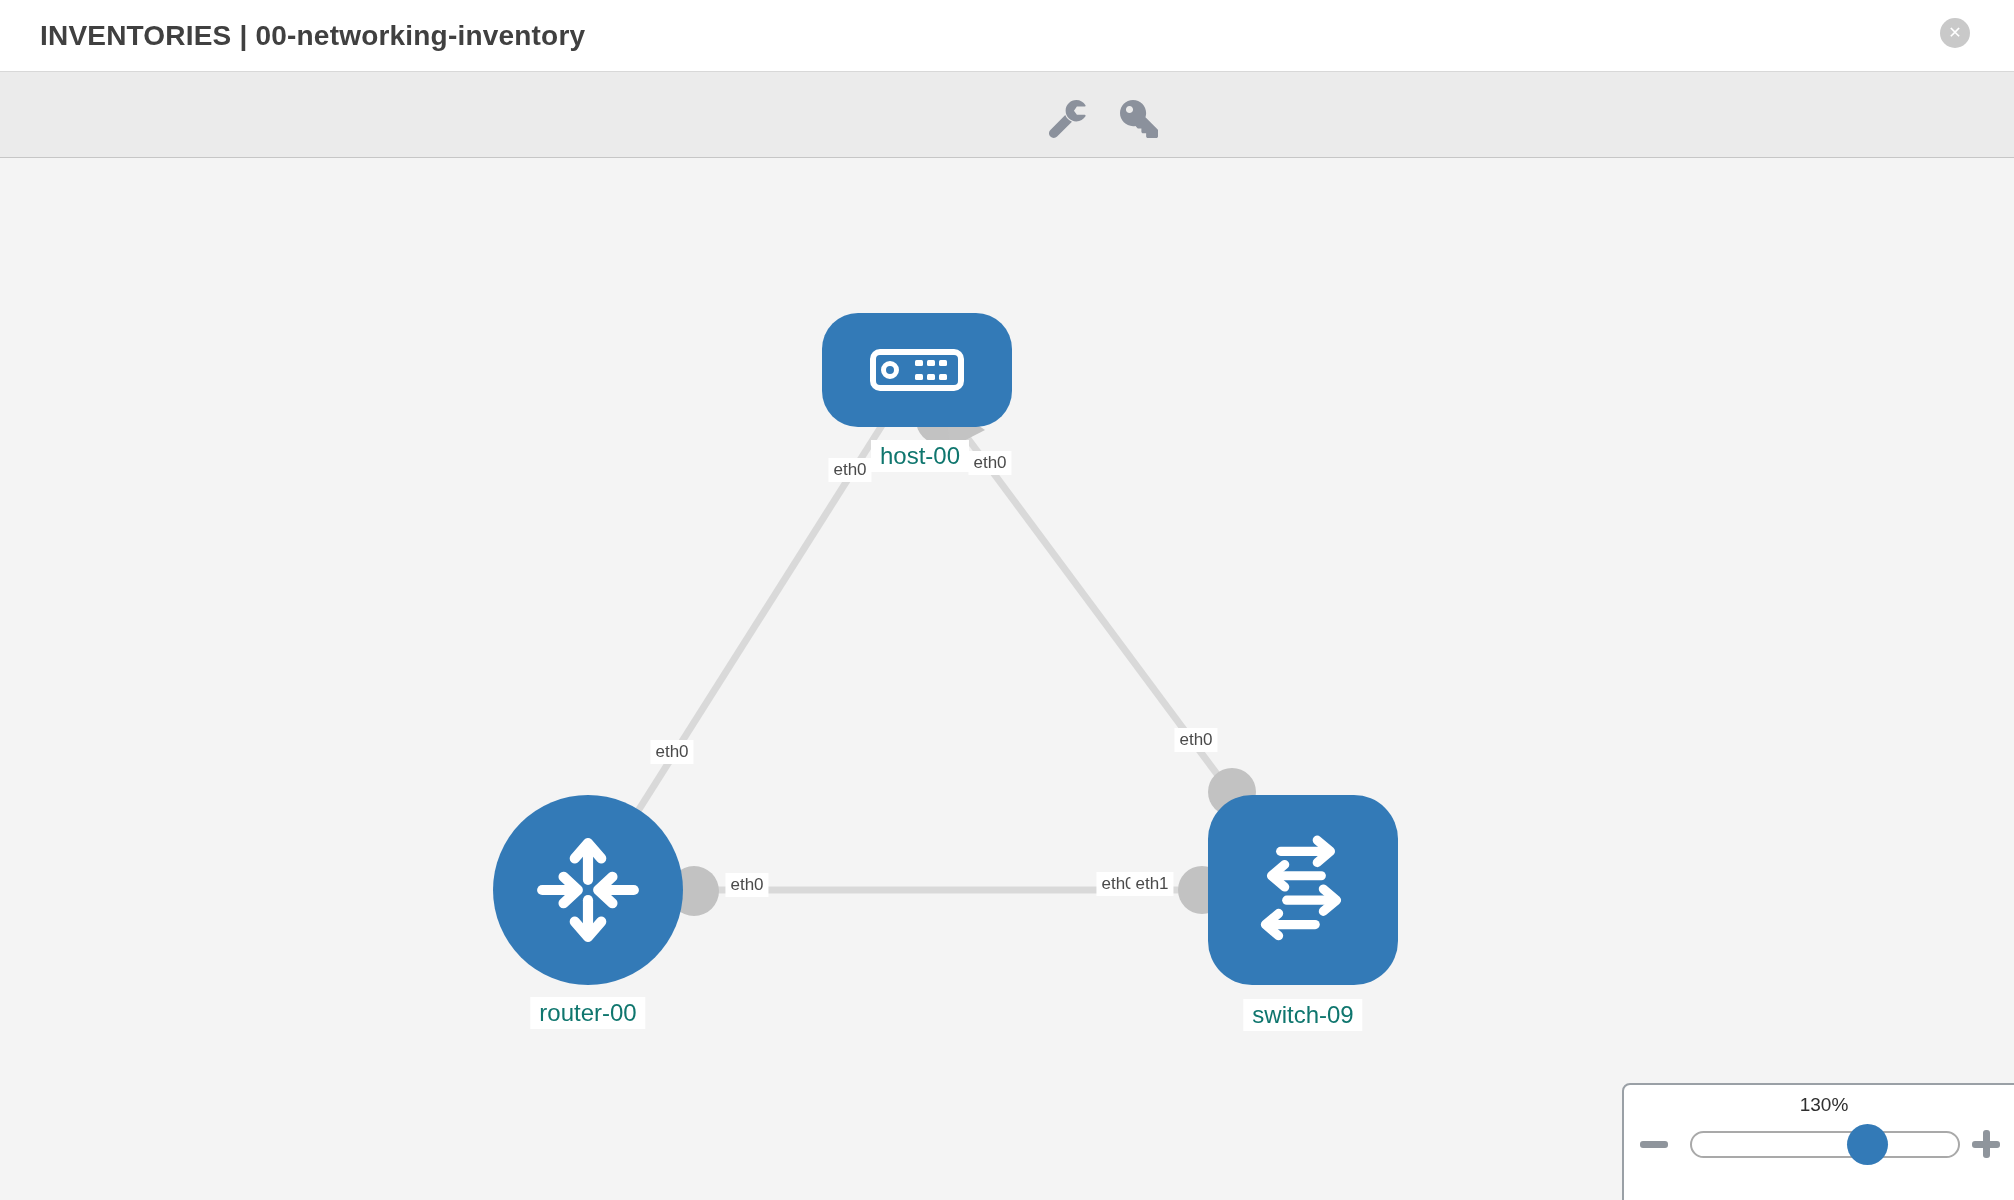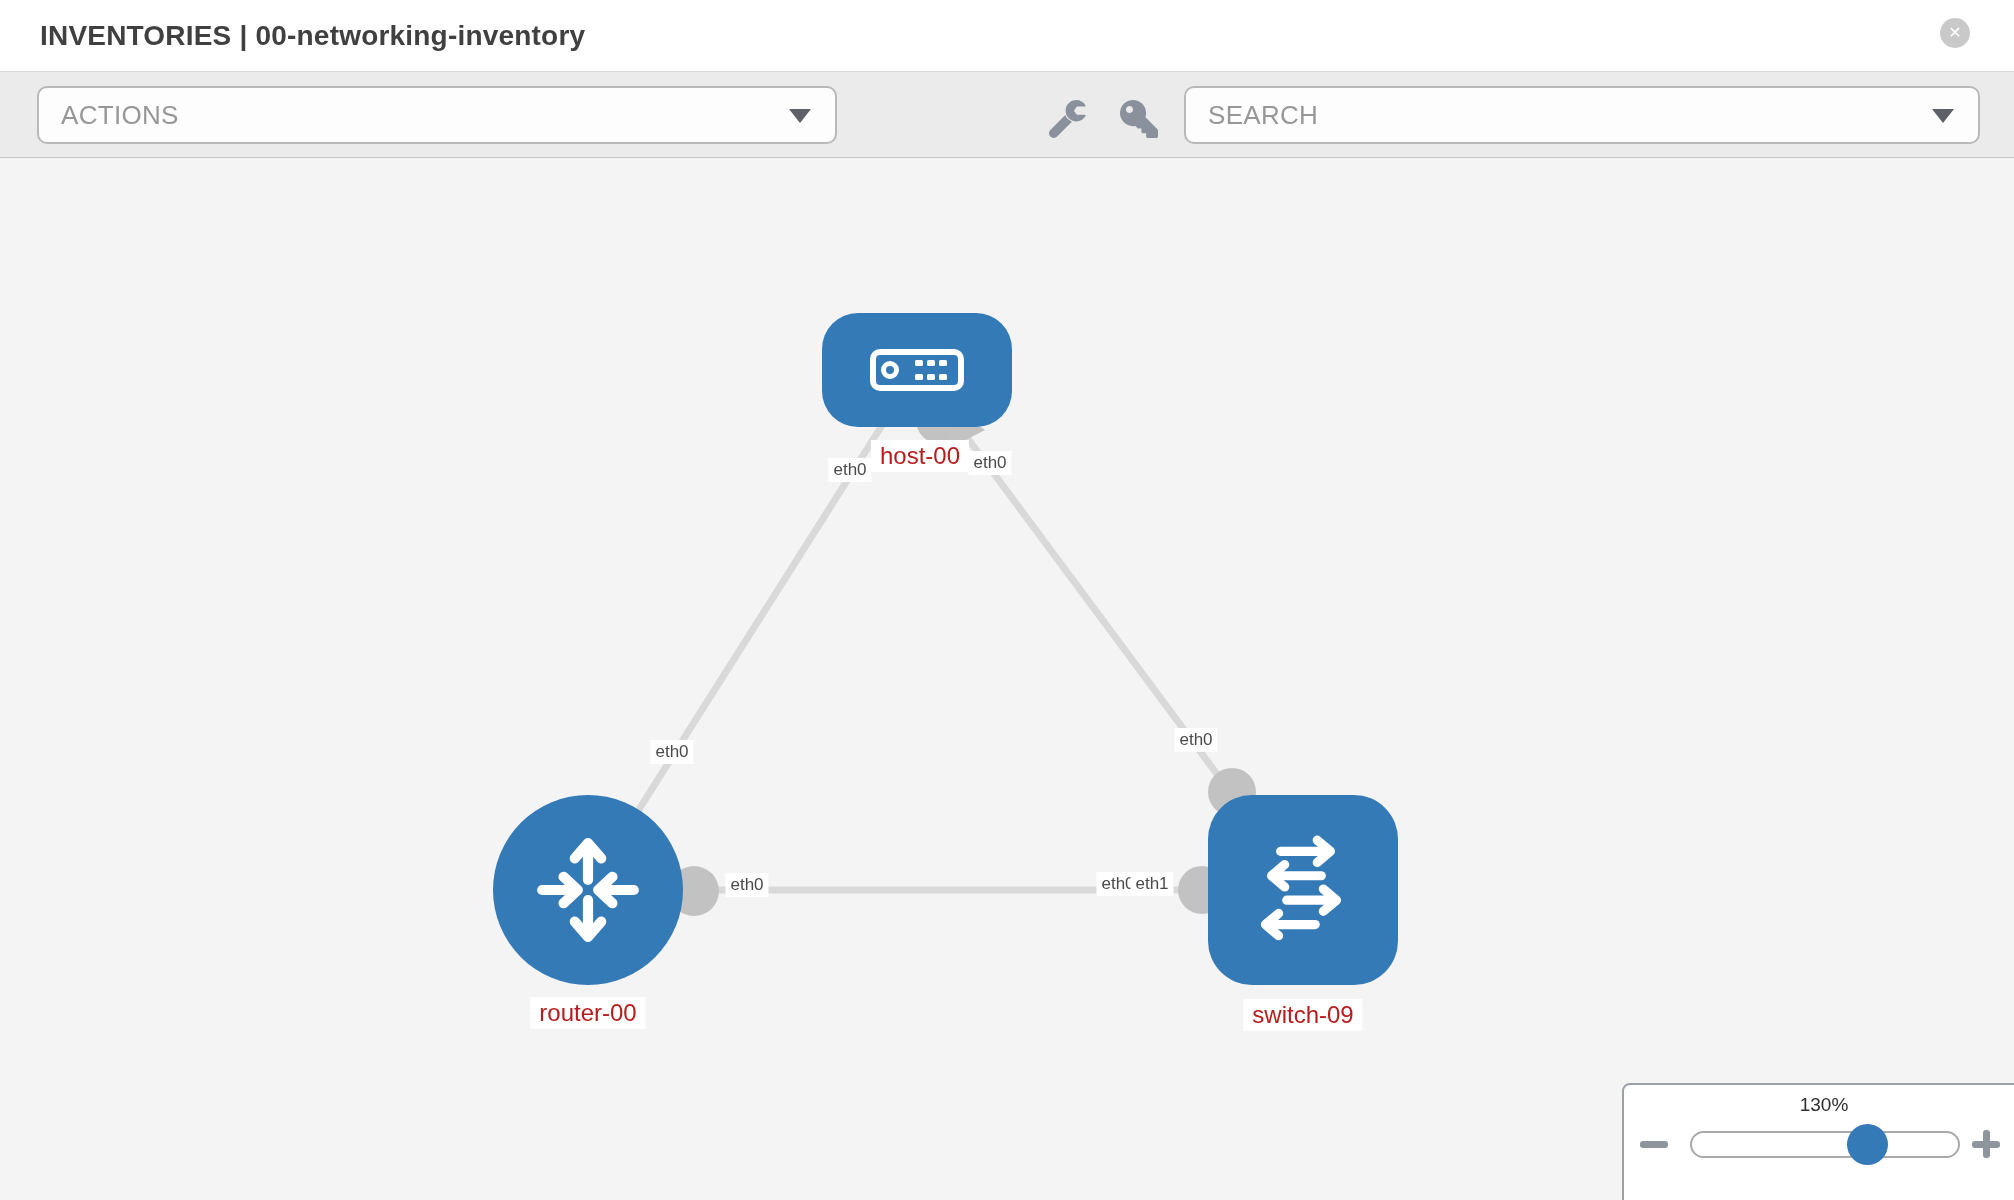--- a/index.html
+++ b/index.html
@@ -45,21 +45,21 @@
   .canvas{
     position:absolute;left:0;top:158px;width:2014px;height:1042px;
     background:#f4f4f4;overflow:hidden;
   }
   .links-layer{position:absolute;left:0;top:0;}
   .node{position:absolute;background:#337ab7;display:flex;align-items:center;justify-content:center;cursor:pointer;}
   .node-host{left:822px;top:155px;width:190px;height:114px;border-radius:36px;}
   .node-router{left:493px;top:637px;width:190px;height:190px;border-radius:50%;}
   .node-switch{left:1208px;top:637px;width:190px;height:190px;border-radius:44px;}
   .node-label{
-    position:absolute;transform:translateX(-50%);background:#ffffff;color:#b91c1c;
+    position:absolute;transform:translateX(-50%);background:#ffffff;color:#0f766e;
     font-size:24px;padding:2px 9px;white-space:nowrap;z-index:6;
   }
   .iface-label{
     position:absolute;transform:translate(-50%,-50%);background:#ffffff;color:#4a4a4a;
     font-size:17px;padding:2px 5px;white-space:nowrap;z-index:5;
   }
   .iface-front{z-index:7;}
   
   .zoom-panel{
     position:absolute;left:1622px;top:925px;width:404px;height:150px;
@@ -82,37 +82,29 @@
 </style>
 </head>
 <body>
 
 <div class="header">
   <div class="header-title">INVENTORIES | 00-networking-inventory</div>
   <div class="close-btn">✕</div>
 </div>
 
 <div class="toolbar">
-  <div class="select actions-select">
-    <span class="select-label">ACTIONS</span>
-    <span class="caret"></span>
-  </div>
 
   <svg class="tool-icon wrench-btn" viewBox="0 0 512 512">
     <path fill="#8b919c" d="M481.156 200c9.3 0 15.12 10.155 10.325 18.124C466.295 259.992 420.419 288 368 288c-79.222 0-143.501-63.974-143.997-143.079C223.505 65.469 288.548-.001 368.002 0c52.362.001 98.196 27.949 123.4 69.743C496.24 77.766 490.523 88 481.154 88H376l-40 56 40 56h105.156zm-171.649 93.003L109.255 493.255c-24.994 24.993-65.515 24.994-90.51 0-24.993-24.994-24.993-65.516 0-90.51L218.991 202.5c16.16 41.197 49.303 74.335 90.516 90.503z"></path>
   </svg>
 
   <svg class="tool-icon key-btn" viewBox="0 0 512 512">
     <path fill="#8b919c" transform="scale(-1,1) translate(-512,0)" d="M512 176.001C512 273.203 433.202 352 336 352c-11.22 0-22.19-1.062-32.827-3.069l-24.012 27.014A23.999 23.999 0 0 1 261.223 384H224v40c0 13.255-10.745 24-24 24h-40v40c0 13.255-10.745 24-24 24H24c-13.255 0-24-10.745-24-24v-78.059c0-6.365 2.529-12.47 7.029-16.971l161.802-161.802C163.108 213.814 160 195.271 160 176 160 78.798 238.797.001 335.999 0 433.488-.001 512 78.511 512 176.001zM336 128c0 26.51 21.49 48 48 48s48-21.49 48-48-21.49-48-48-48-48 21.49-48 48z"></path>
   </svg>
 
-  <div class="select search-select">
-    <span class="select-label">SEARCH</span>
-    <span class="caret"></span>
-  </div>
 </div>
 
 <div class="canvas">
 
   <svg class="links-layer" width="2014" height="1042">
 
     <line x1="588" y1="732" x2="917" y2="212" stroke="#d9d9d9" stroke-width="7"></line>
     <line x1="917" y1="212" x2="1303" y2="732" stroke="#d9d9d9" stroke-width="7"></line>
     <line x1="588" y1="732" x2="1303" y2="732" stroke="#d9d9d9" stroke-width="7"></line>
 

